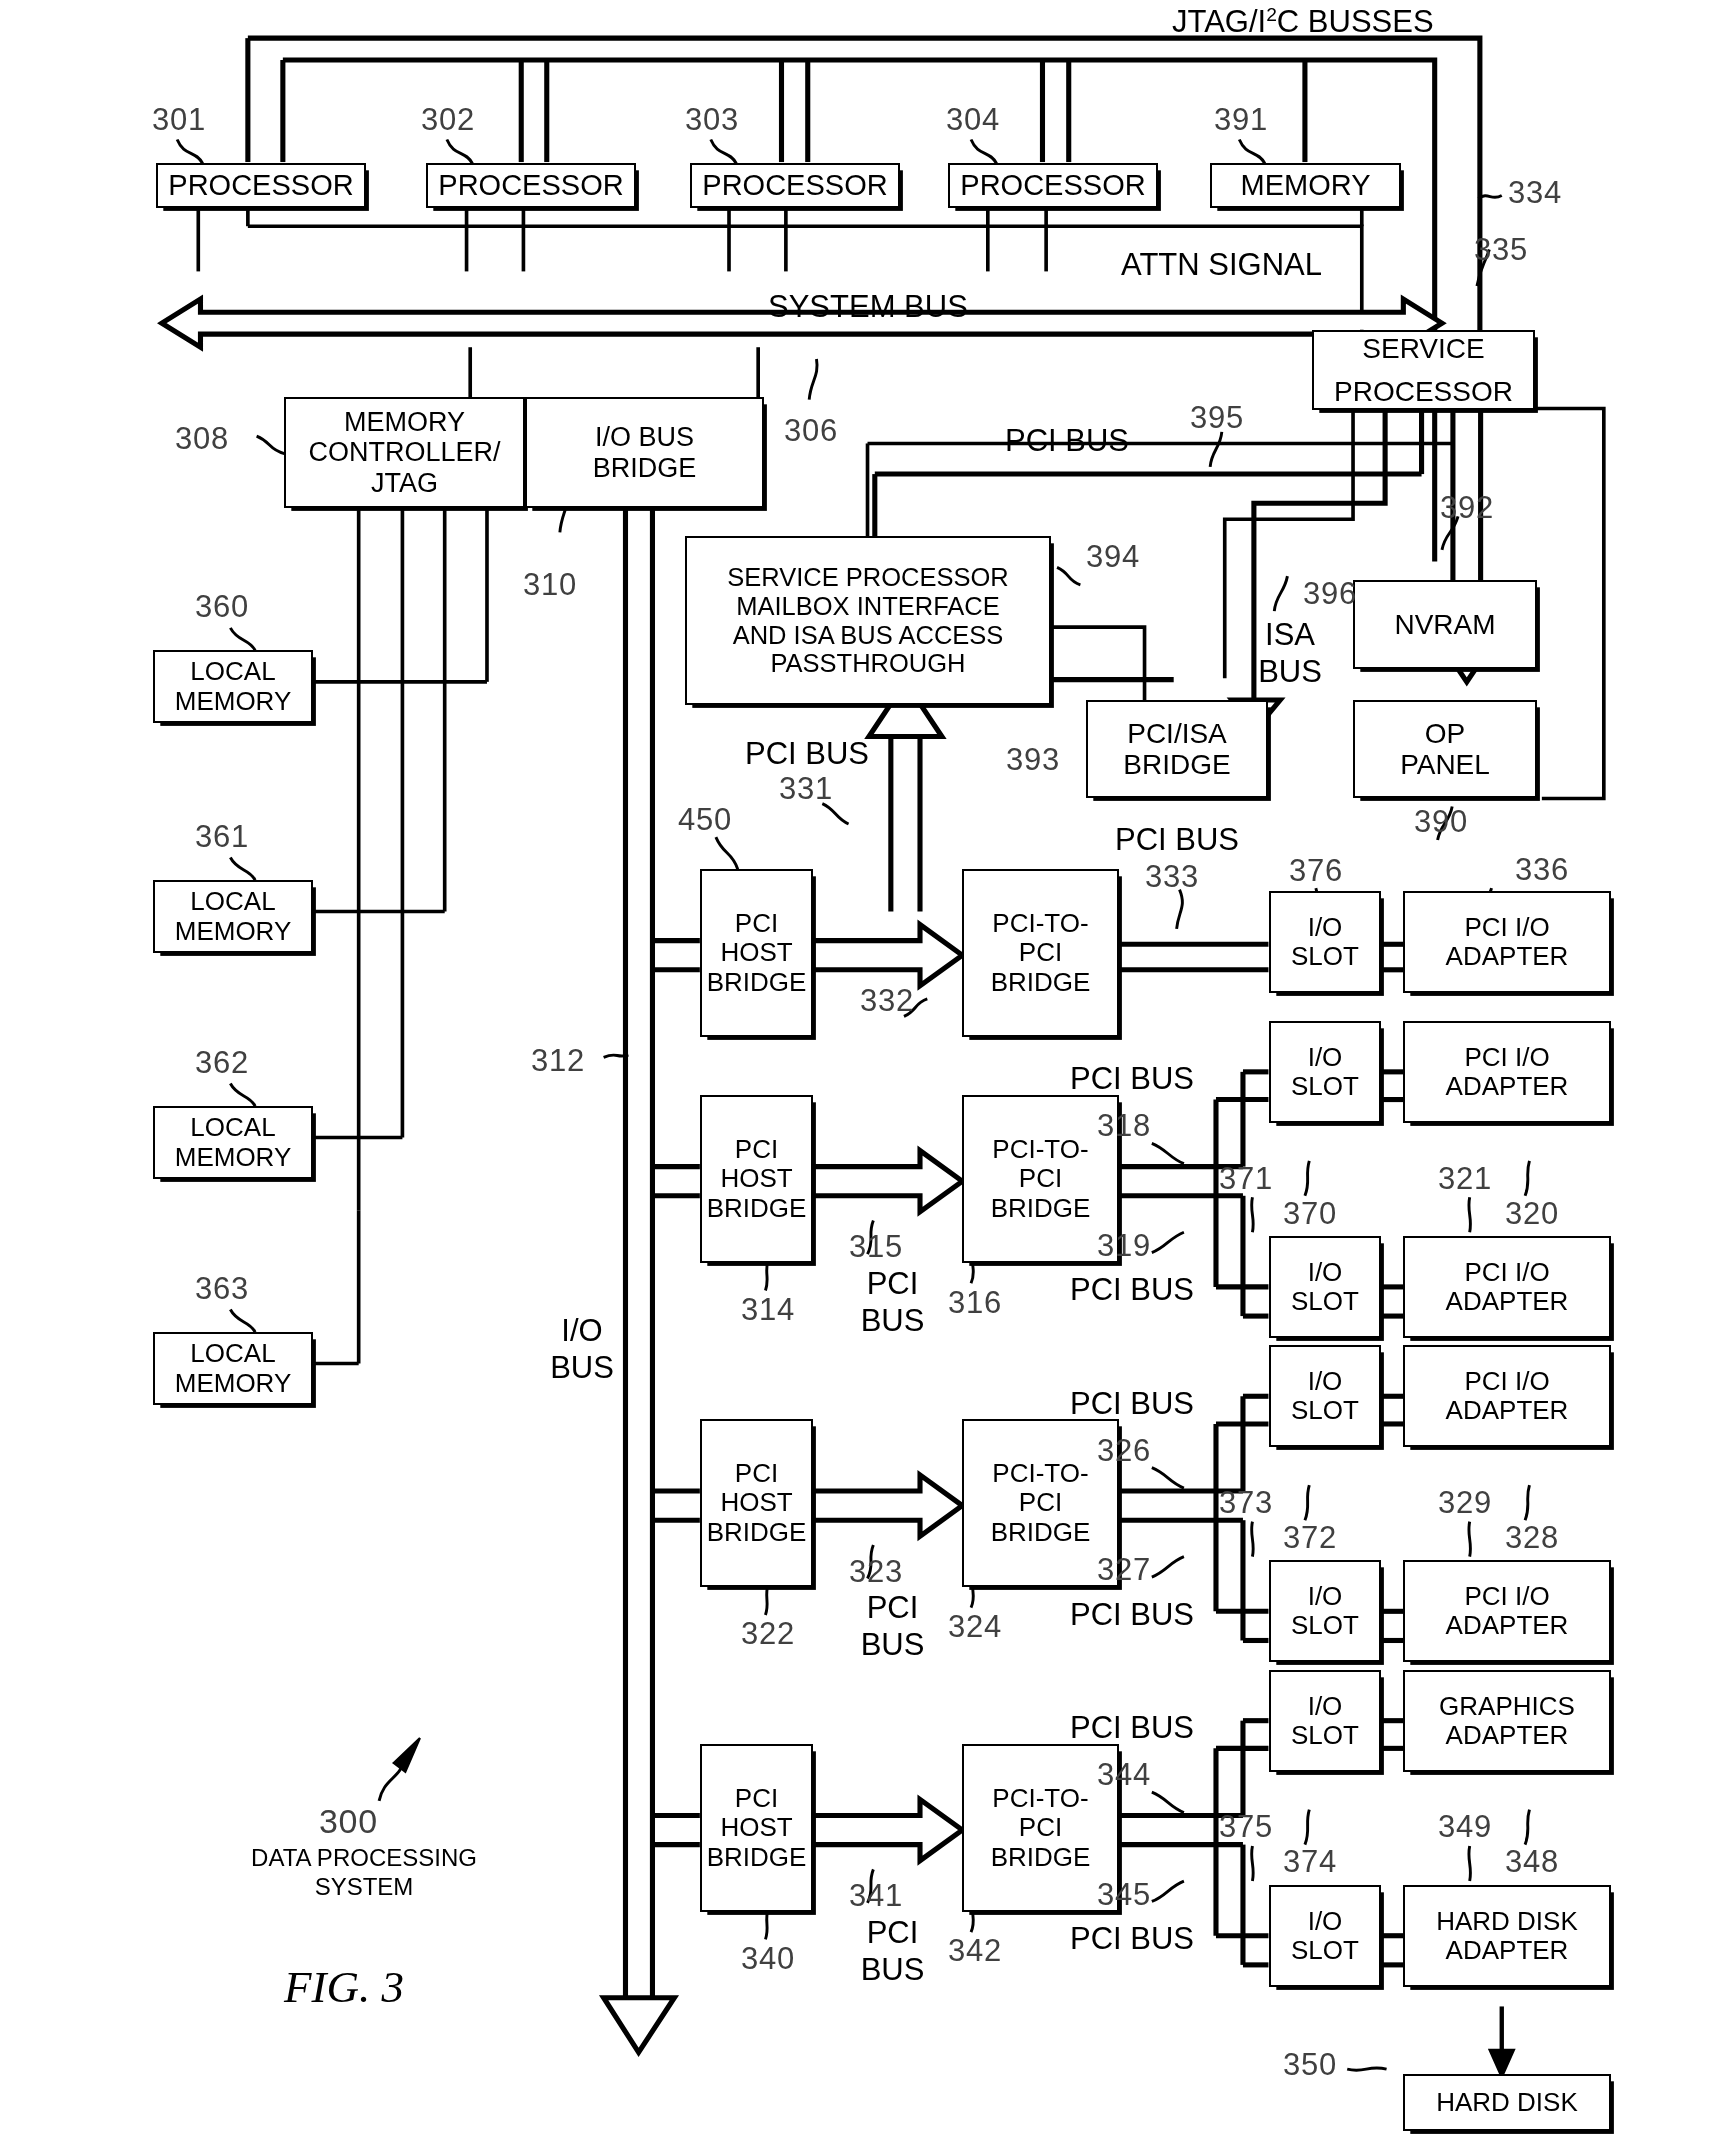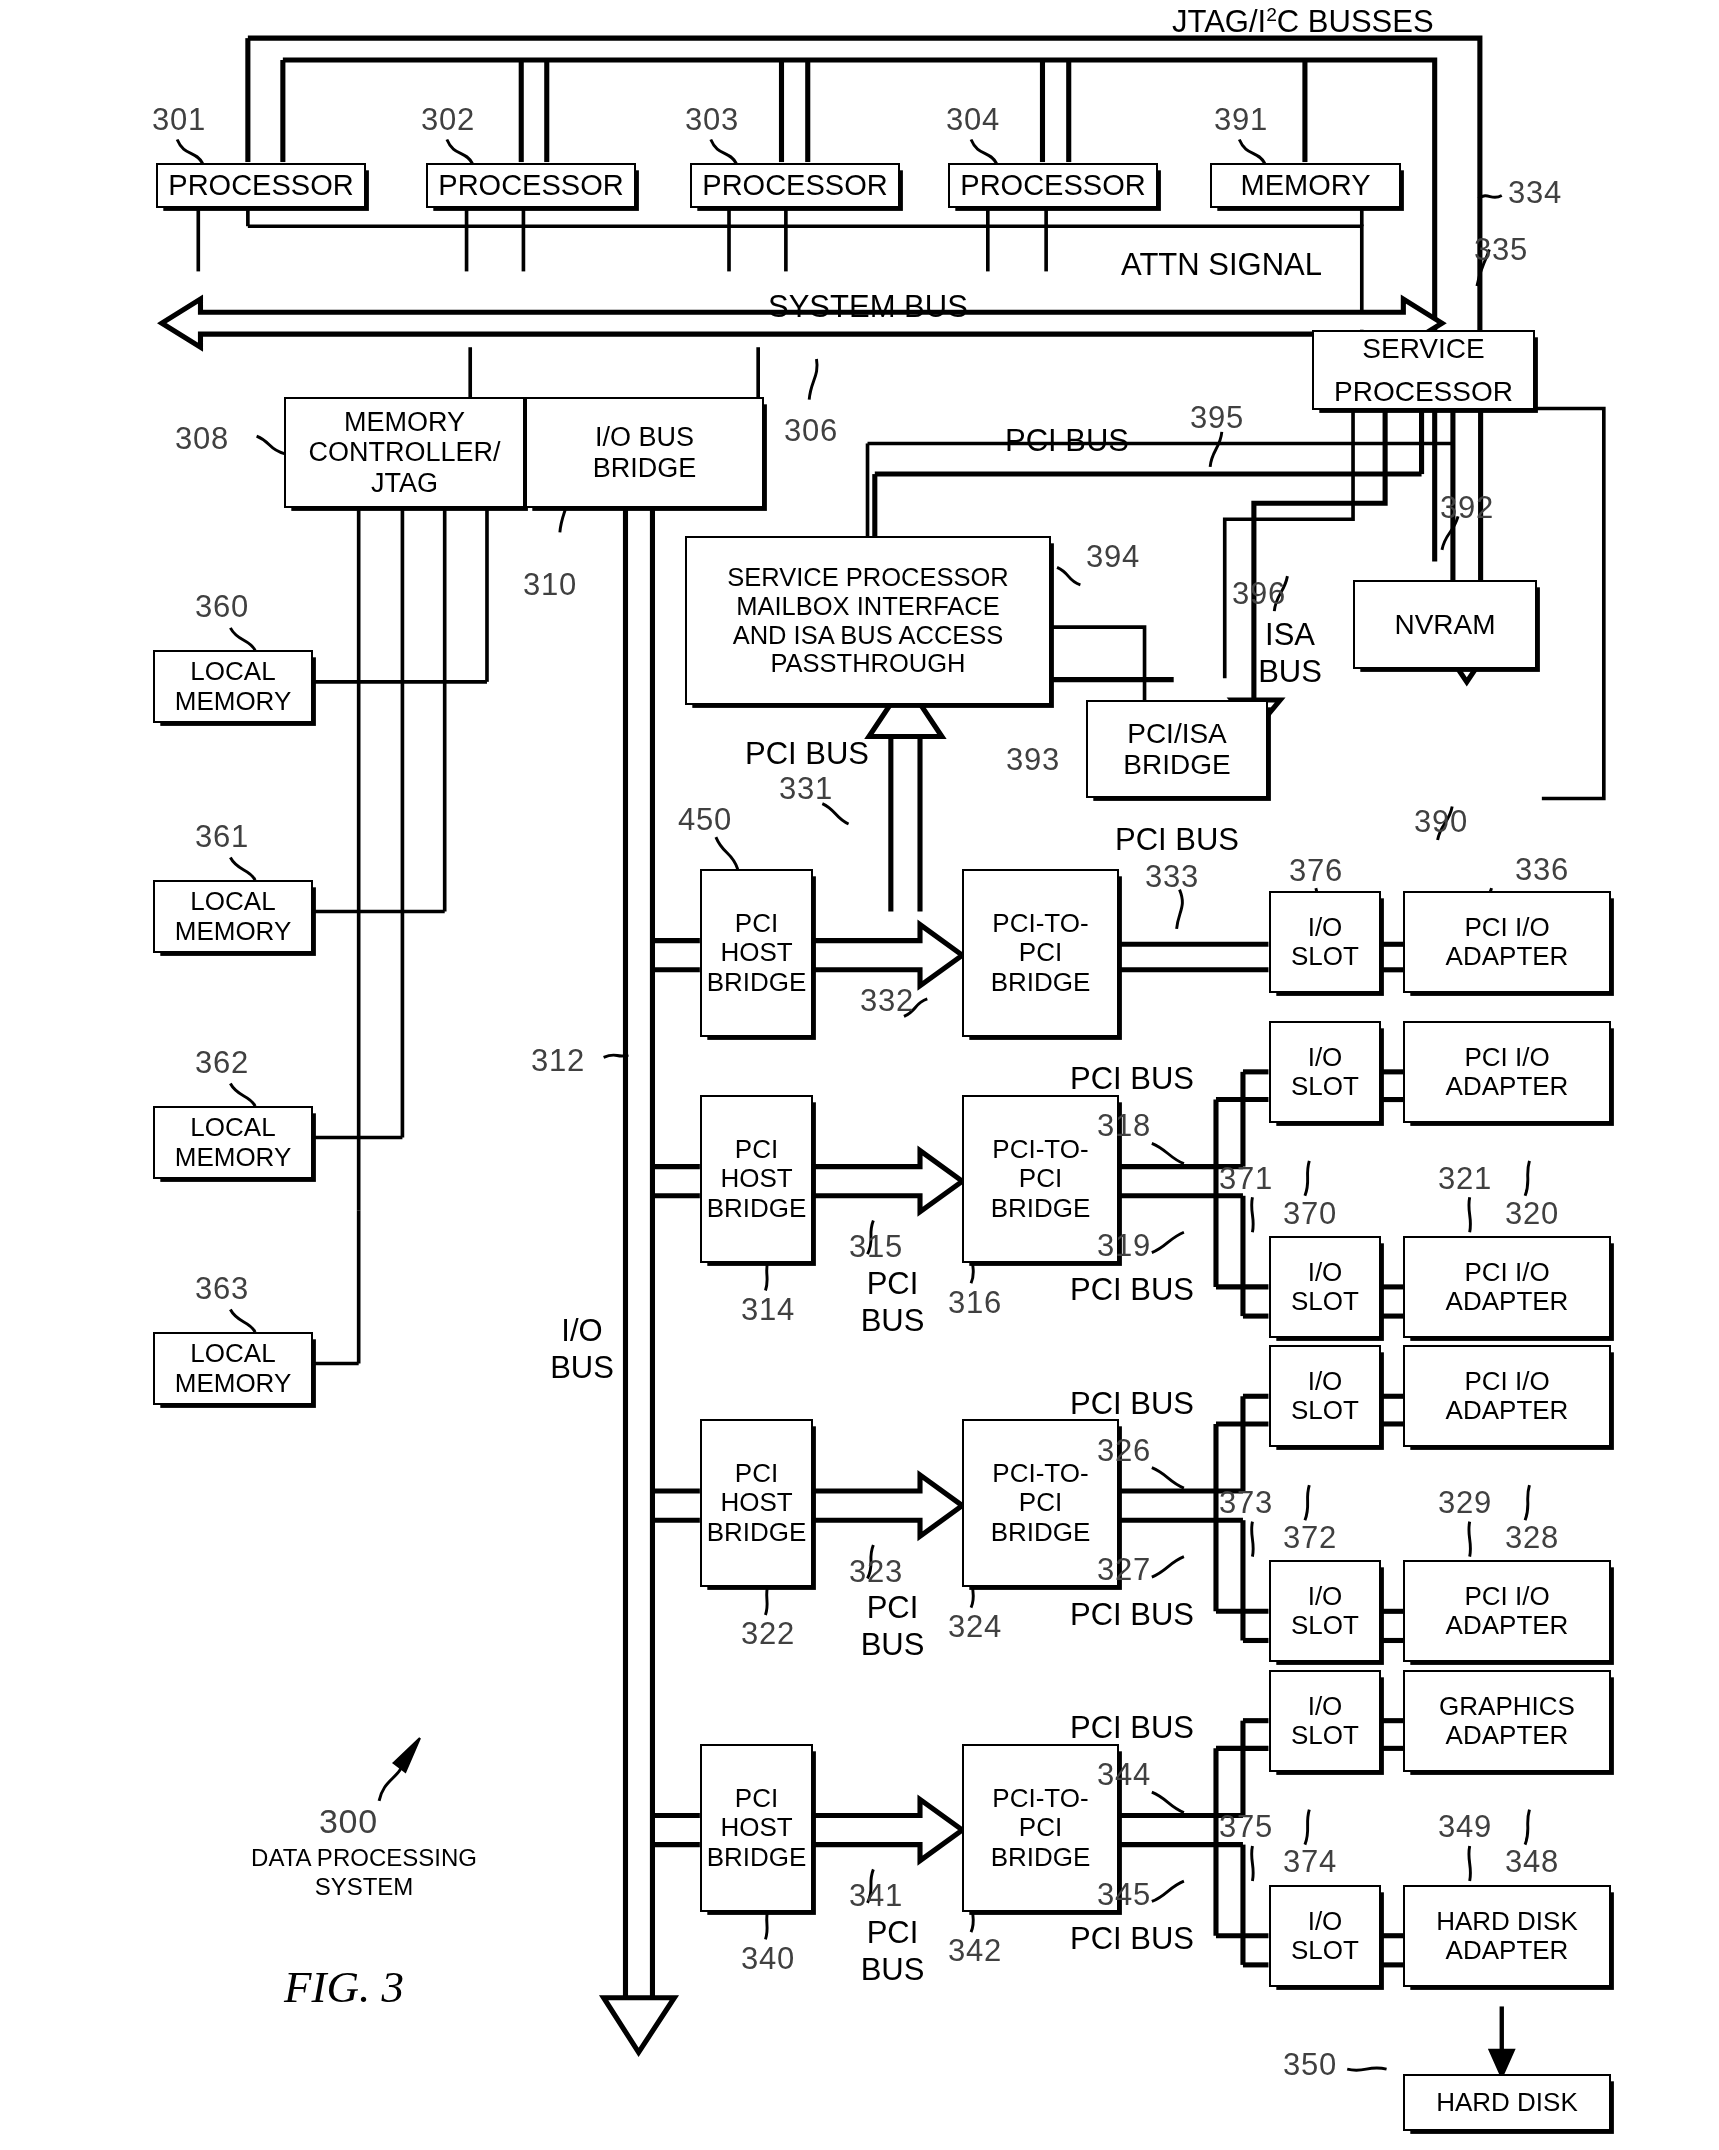--- a/index.html
+++ b/index.html
@@ -281,20 +281,24 @@
     <span>SERVICE PROCESSOR</span>
     <span>MAILBOX INTERFACE</span>
     <span>AND ISA BUS ACCESS</span>
     <span>PASSTHROUGH</span>
   </div>
 
   <div class="box" style="left:1353px;top:580px;width:184px;height:89px;font-size:28px;">
     <span>NVRAM</span>
   </div>
 
+  <div class="box" style="left:1353px;top:700px;width:184px;height:98px;font-size:28px;flex-direction:column;">
+    <span>OP</span>
+    <span>PANEL</span>
+  </div>
 
   <div class="box" style="left:1086px;top:700px;width:182px;height:98px;font-size:28px;flex-direction:column;">
     <span>PCI/ISA</span>
     <span>BRIDGE</span>
   </div>
 
   <div class="box" style="left:153px;top:650px;width:160px;height:73px;font-size:26px;flex-direction:column;">
     <span>LOCAL</span>
     <span>MEMORY</span>
   </div>
@@ -469,21 +473,21 @@
   <div class="refnum" style="left:1474px;top:232px;">335</div>
 
   <div class="refnum" style="left:784px;top:413px;">306</div>
   <div class="refnum" style="left:175px;top:421px;">308</div>
   <div class="refnum" style="left:523px;top:567px;">310</div>
   <div class="refnum" style="left:531px;top:1043px;">312</div>
 
   <div class="refnum" style="left:1190px;top:400px;">395</div>
   <div class="refnum" style="left:1440px;top:490px;">392</div>
   <div class="refnum" style="left:1086px;top:539px;">394</div>
-  <div class="refnum" style="left:1232px;top:576px;">396</div>
+  <div class="refnum" style="left:1303px;top:576px;">396</div>
   <div class="refnum" style="left:1006px;top:742px;">393</div>
 
   <div class="refnum" style="left:195px;top:589px;">360</div>
   <div class="refnum" style="left:195px;top:819px;">361</div>
   <div class="refnum" style="left:195px;top:1045px;">362</div>
   <div class="refnum" style="left:195px;top:1271px;">363</div>
 
   <div class="refnum" style="left:678px;top:802px;">450</div>
   <div class="refnum" style="left:779px;top:771px;">331</div>
   <div class="refnum" style="left:860px;top:983px;">332</div>

